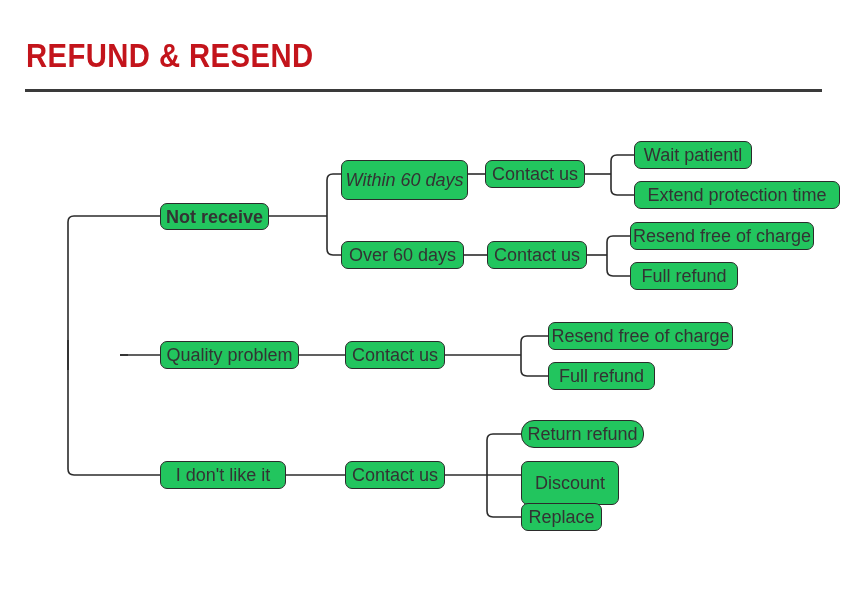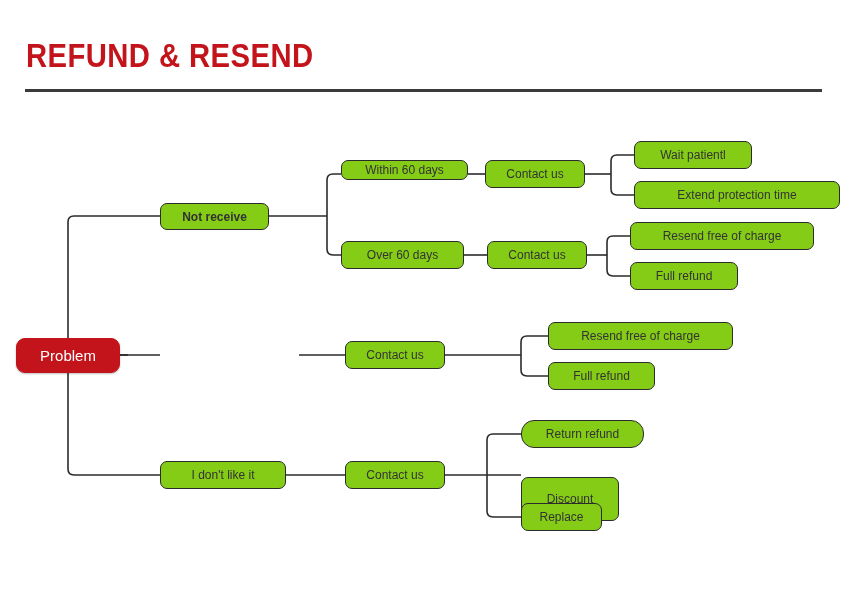--- a/index.html
+++ b/index.html
@@ -65,24 +65,24 @@
     width: 850px;
     height: 600px;
   }
 
   
   .node {
     position: absolute;
     box-sizing: border-box;
     border: 1.4px solid #2b2b2b;
     border-radius: 7px;
-    background: #84cc16;
+    background: #22c55e;
     color: #333333;
     font-family: "Liberation Sans", sans-serif;
-    font-size: 12px;
+    font-size: 18px;
     line-height: 1;
     display: flex;
     align-items: center;
     justify-content: center;
     white-space: nowrap;
     padding: 0 9px;
   }
   .node.root {
     background: #C3141B;
     border: 1.4px solid #C3141B;
@@ -137,28 +137,28 @@
 
         <path d="M286,475 L345,475"></path>
 
         <path d="M445,475 L487,475"></path>
         <path d="M487,475 L487,440 Q487,434 493,434 L521,434"></path>
         <path d="M487,475 L521,475"></path>
         <path d="M487,475 L487,511 Q487,517 493,517 L521,517"></path>
       </g>
     </svg>
 
-    <div class="node root" style="left:16px; top:338px; width:104px; height:35px;">Problem</div>
 
     <div class="node" style="left:160px; top:203px; width:109px; height:27px;font-weight:bold;">Not receive</div>
 
+    <div class="node" style="left:160px; top:341px; width:139px; height:28px;">Quality problem</div>
 
     <div class="node" style="left:160px; top:461px; width:126px; height:28px;">I don't like it</div>
 
-    <div class="node" style="left:341px; top:160px; width:127px; height:20px;">Within 60 days</div>
+    <div class="node" style="left:341px; top:160px; width:127px; height:40px;font-style:italic;">Within 60 days</div>
 
     <div class="node" style="left:341px; top:241px; width:123px; height:28px;">Over 60 days</div>
 
     <div class="node" style="left:485px; top:160px; width:100px; height:28px;">Contact us</div>
 
     <div class="node" style="left:487px; top:241px; width:100px; height:28px;">Contact us</div>
 
     <div class="node" style="left:345px; top:341px; width:100px; height:28px;">Contact us</div>
 
     <div class="node" style="left:345px; top:461px; width:100px; height:28px;">Contact us</div>
@@ -170,18 +170,18 @@
     <div class="node" style="left:630px; top:222px; width:184px; height:28px;">Resend free of charge</div>
 
     <div class="node" style="left:630px; top:262px; width:108px; height:28px;">Full refund</div>
 
     <div class="node" style="left:548px; top:322px; width:185px; height:28px;">Resend free of charge</div>
 
     <div class="node" style="left:548px; top:362px; width:107px; height:28px;">Full refund</div>
 
     <div class="node" style="left:521px; top:420px; width:123px; height:28px;border-radius:13px;">Return refund</div>
 
-    <div class="node" style="left:521px; top:461px; width:98px; height:44px;margin-top:16px;">Discount</div>
+    <div class="node" style="left:521px; top:461px; width:98px; height:44px;">Discount</div>
 
     <div class="node" style="left:521px; top:503px; width:81px; height:28px;">Replace</div>
 
   </div>
 </div>
 
 </body></html>

